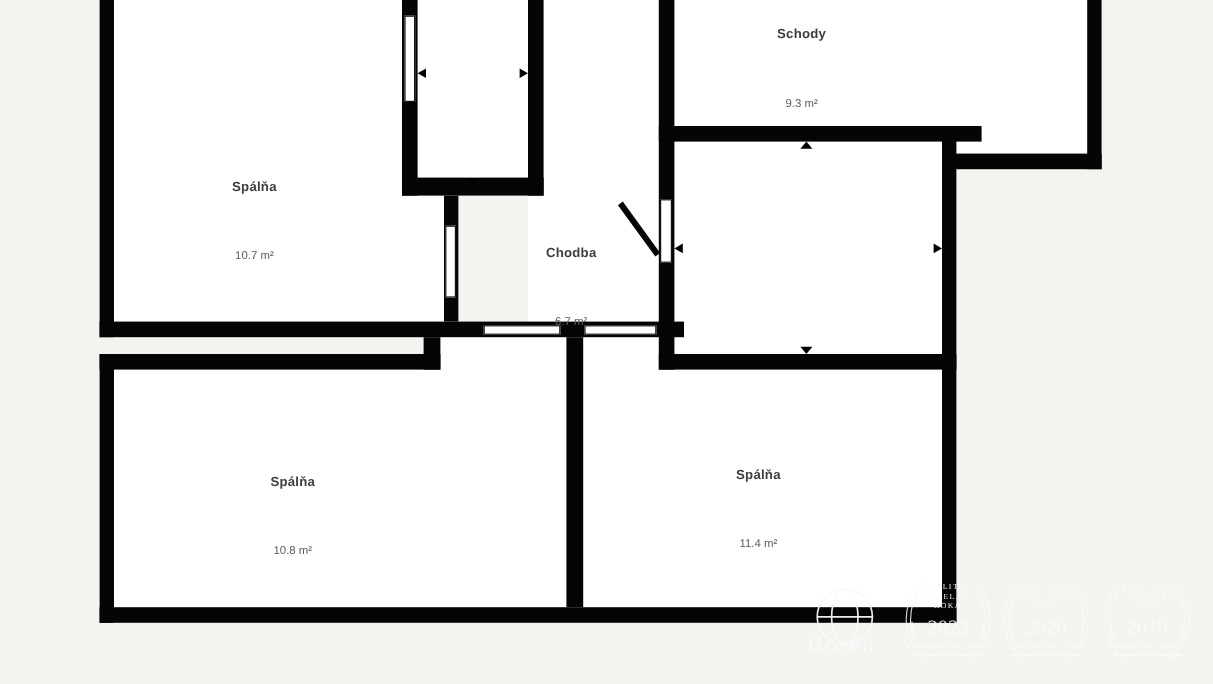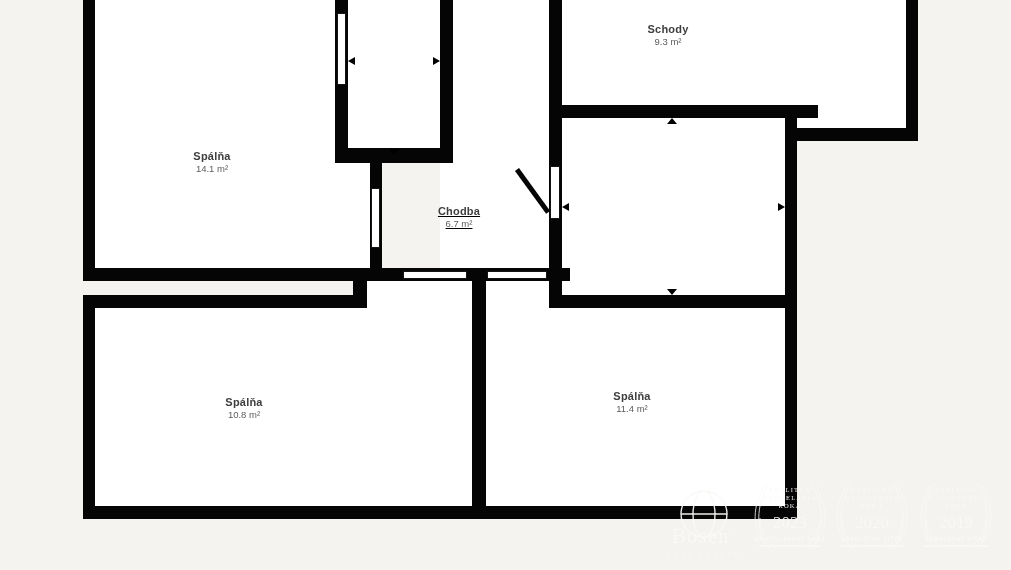--- a/index.html
+++ b/index.html
@@ -18,21 +18,21 @@
   
   .tri{position:absolute;width:0;height:0;}
   .tri.left {border-top:4px solid transparent;border-bottom:4px solid transparent;border-right:7px solid #000;}
   .tri.right{border-top:4px solid transparent;border-bottom:4px solid transparent;border-left:7px solid #000;}
   .tri.up   {border-left:5px solid transparent;border-right:5px solid transparent;border-bottom:6px solid #000;}
   .tri.down {border-left:5px solid transparent;border-right:5px solid transparent;border-top:6px solid #000;}
   
   .rlabel{position:absolute;transform:translateX(-50%);text-align:center;white-space:nowrap;}
   .rname{font-size:11px;font-weight:bold;color:#3e3e3e;letter-spacing:.2px;line-height:13px;}
   .rdim{font-size:9.5px;color:#5d5d5d;line-height:11px;}
-  .rarea{font-size:9.5px;color:#5d5d5d;line-height:11px;}
+  .rarea{font-size:9.5px;color:#5d5d5d;line-height:11px;margin-top:45px;}
   
   .wm{position:absolute;left:0;top:0;width:1011px;height:570px;pointer-events:none;}
   .wm *{color:rgba(250,249,247,0.95);}
   .brand{position:absolute;left:648px;top:480px;width:112px;height:90px;text-align:center;}
   .brand svg{position:absolute;left:28px;top:8px;}
   .brand-name{position:absolute;left:0;top:44px;width:112px;font-family:"Liberation Serif",serif;font-size:21px;letter-spacing:1px;}
   .brand-name sup{font-size:7px;}
   .brand-sub{position:absolute;left:0;top:72px;width:112px;font-size:5.5px;letter-spacing:3.5px;}
   .badge{position:absolute;top:478px;width:84px;height:88px;text-align:center;}
   .badge svg{position:absolute;left:0;top:0;}
@@ -84,27 +84,27 @@
   <div class="tri left" style="left:348px;top:57px;"></div>
   <div class="tri right" style="left:433px;top:57px;"></div>
   <div class="tri down" style="left:389px;top:149px;"></div>
   <div class="tri left" style="left:562px;top:203px;"></div>
   <div class="tri right" style="left:778px;top:203px;"></div>
   <div class="tri up" style="left:667px;top:118px;"></div>
   <div class="tri down" style="left:667px;top:289px;"></div>
 
   <div class="rlabel" style="left:212px;top:150px;">
     <div class="rname">Spálňa</div>
-    <div class="rarea">14.1 m²</div>
+    <div class="rarea">10.7 m²</div>
   </div>
   <div class="rlabel" style="left:668px;top:23px;">
     <div class="rname">Schody</div>
     <div class="rarea">9.3 m²</div>
   </div>
-  <div class="rlabel" style="left:459px;top:205px;text-decoration:underline;">
+  <div class="rlabel" style="left:476px;top:205px;">
     <div class="rname">Chodba</div>
     <div class="rarea">6.7 m²</div>
   </div>
   <div class="rlabel" style="left:244px;top:396px;">
     <div class="rname">Spálňa</div>
     <div class="rarea">10.8 m²</div>
   </div>
   <div class="rlabel" style="left:632px;top:390px;">
     <div class="rname">Spálňa</div>
     <div class="rarea">11.4 m²</div>

